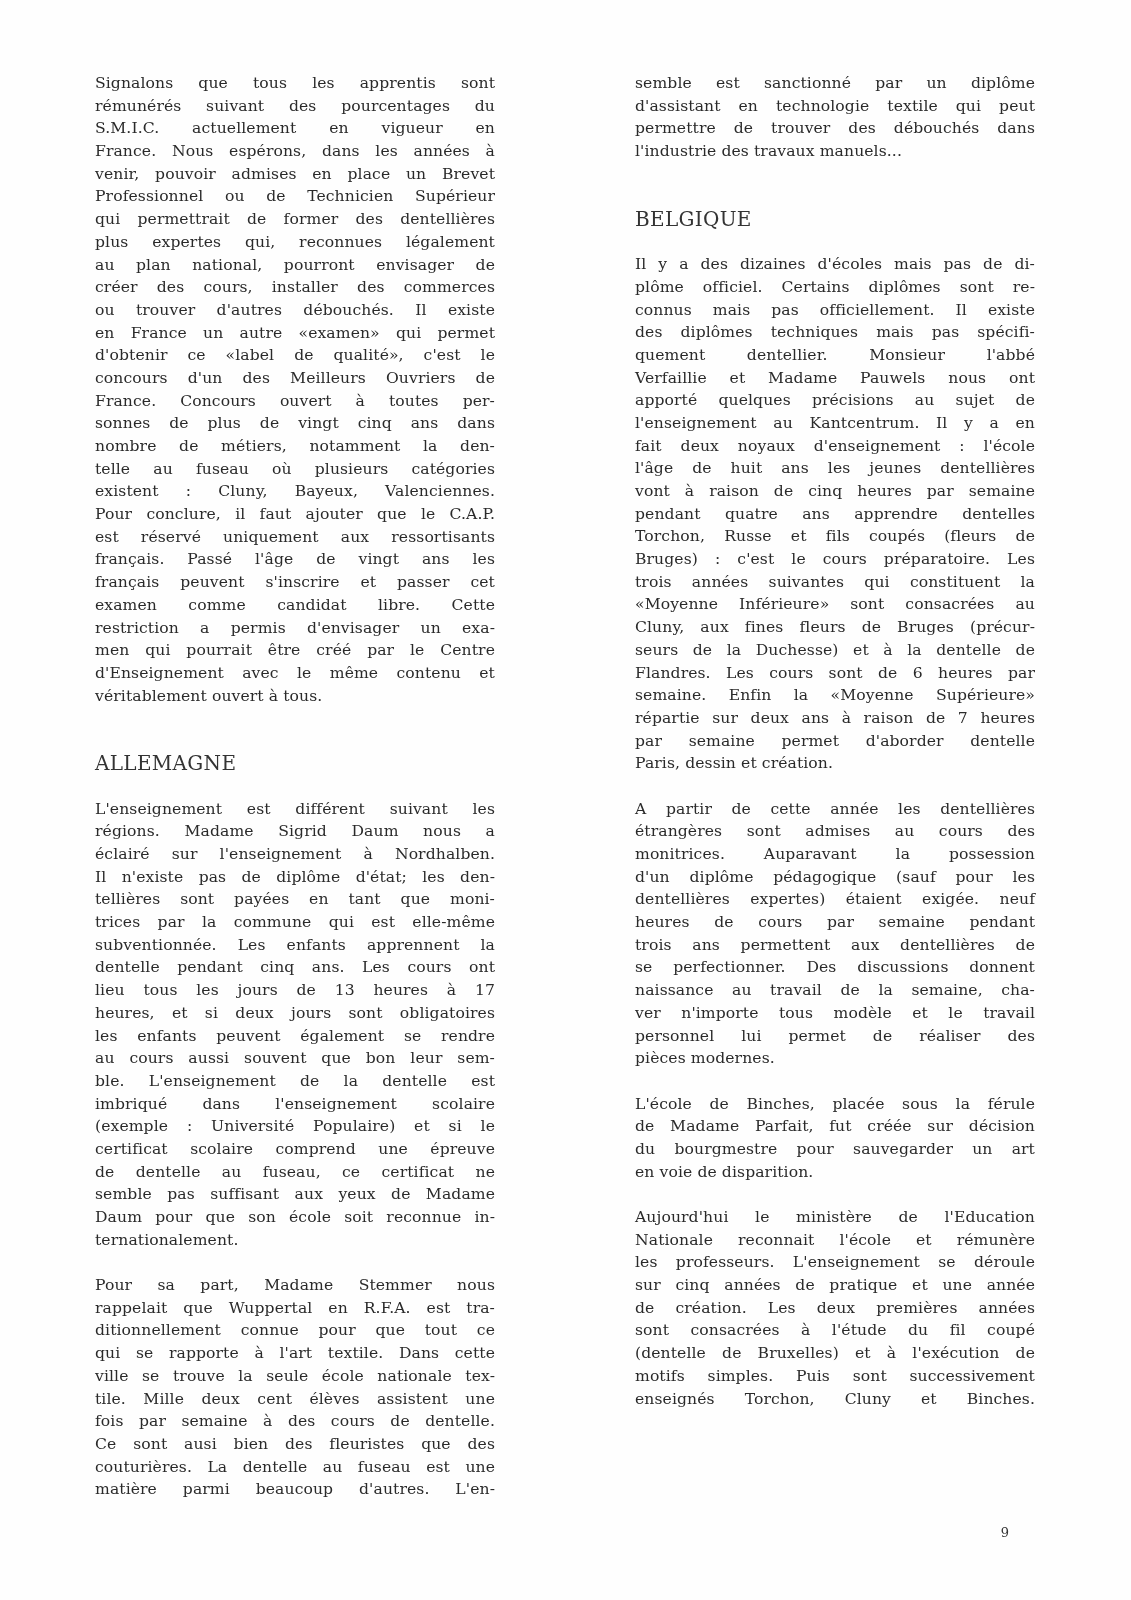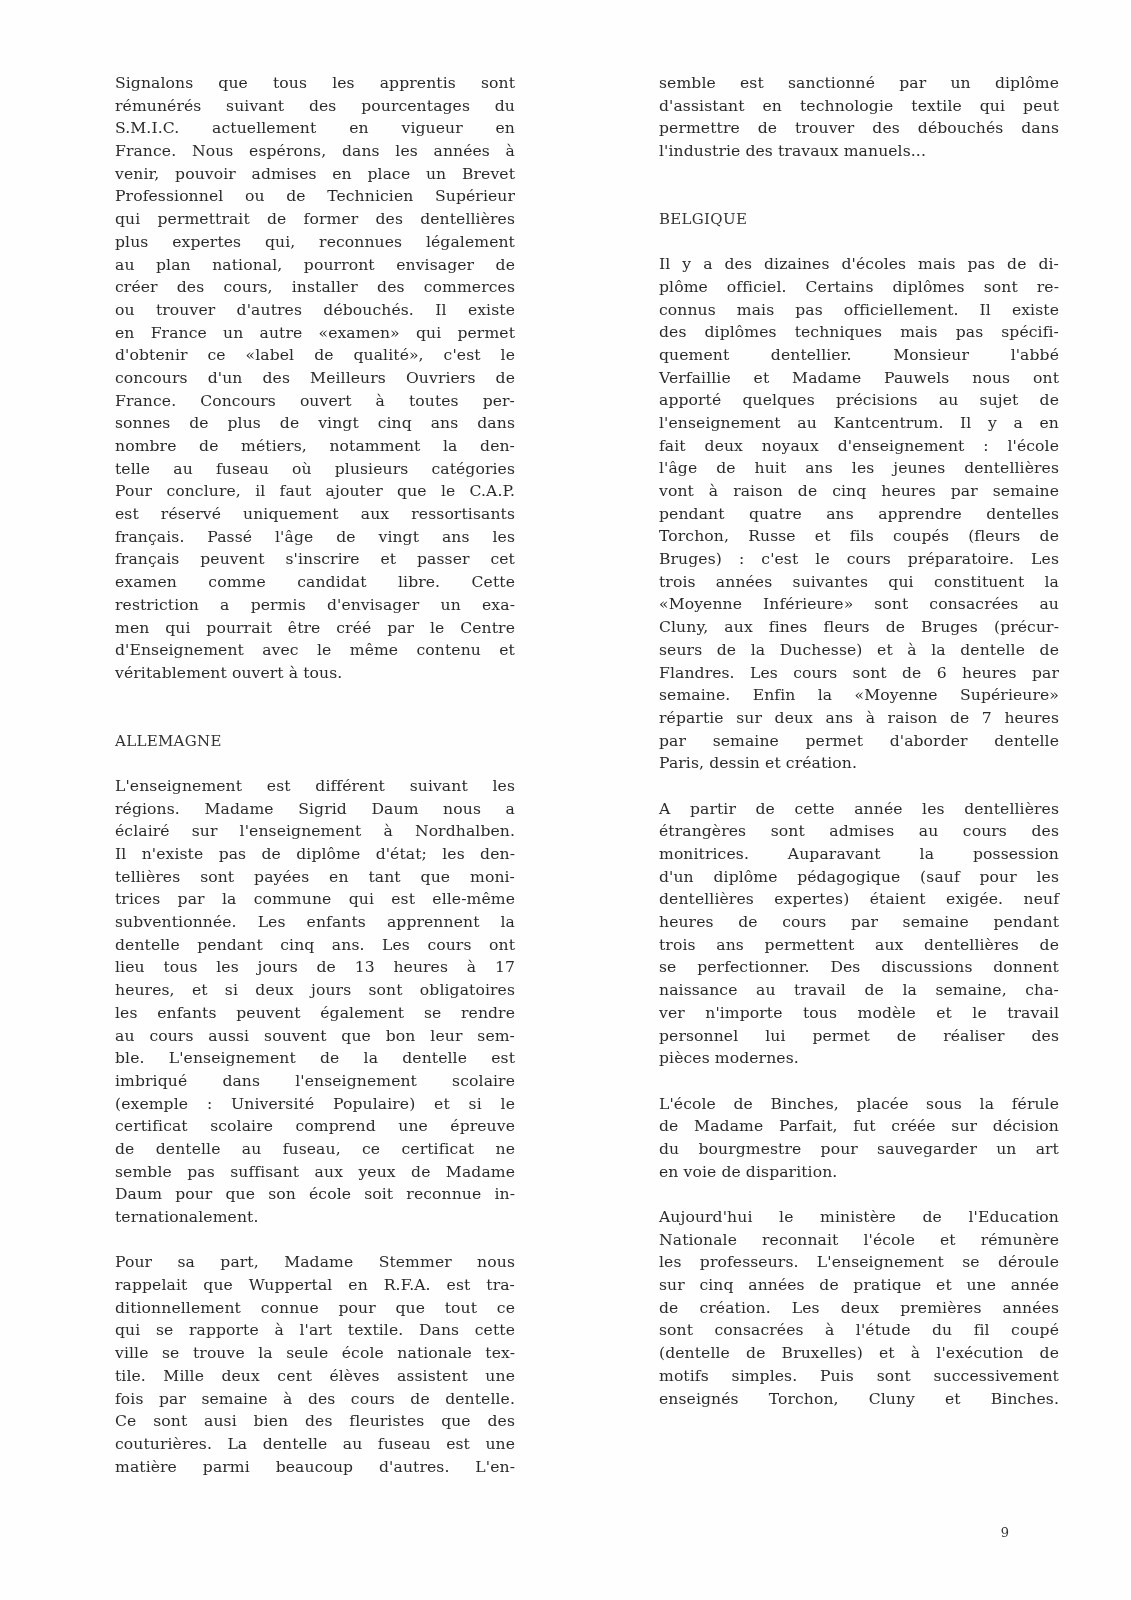--- a/index.html
+++ b/index.html
@@ -14,42 +14,42 @@
     .page {
       position: absolute;
       inset: 0;
       background: #fefefe;
     }
     .column {
       position: absolute;
       top: 72px;
       width: 400px;
     }
-    .col-left { left: 115px; }
-    .col-right { left: 659px; }
+    .col-left { left: 95px; }
+    .col-right { left: 635px; }
     .line {
       display: block;
       height: 22.7px;
       line-height: 22.7px;
       font-size: 15.6px;
       white-space: nowrap;
       text-align: justify;
       text-align-last: justify;
       letter-spacing: 0.1px;
     }
     .line.last {
       text-align-last: left;
     }
     .gap { display: block; height: 22.7px; }
     .gap-big { display: block; height: 45px; }
     .heading {
       display: block;
       height: 22.7px;
       line-height: 22.7px;
-      font-size: 15px;
+      font-size: 20px;
       letter-spacing: 0.3px;
       color: #333;
     }
     .page-number {
       position: absolute;
       right: 122px;
       top: 1525px;
       font-size: 13px;
       color: #333;
     }
@@ -71,20 +71,21 @@
         <span class="line">au plan national, pourront envisager de</span>
         <span class="line">créer des cours, installer des commerces</span>
         <span class="line">ou trouver d'autres débouchés. Il existe</span>
         <span class="line">en France un autre «examen» qui permet</span>
         <span class="line">d'obtenir ce «label de qualité», c'est le</span>
         <span class="line">concours d'un des Meilleurs Ouvriers de</span>
         <span class="line">France. Concours ouvert à toutes per-</span>
         <span class="line">sonnes de plus de vingt cinq ans dans</span>
         <span class="line">nombre de métiers, notamment la den-</span>
         <span class="line">telle au fuseau où plusieurs catégories</span>
+        <span class="line">existent : Cluny, Bayeux, Valenciennes.</span>
         <span class="line">Pour conclure, il faut ajouter que le C.A.P.</span>
         <span class="line">est réservé uniquement aux ressortisants</span>
         <span class="line">français. Passé l'âge de vingt ans les</span>
         <span class="line">français peuvent s'inscrire et passer cet</span>
         <span class="line">examen comme candidat libre. Cette</span>
         <span class="line">restriction a permis d'envisager un exa-</span>
         <span class="line">men qui pourrait être créé par le Centre</span>
         <span class="line">d'Enseignement avec le même contenu et</span>
         <span class="line last">véritablement ouvert à tous.</span>
       </div>

